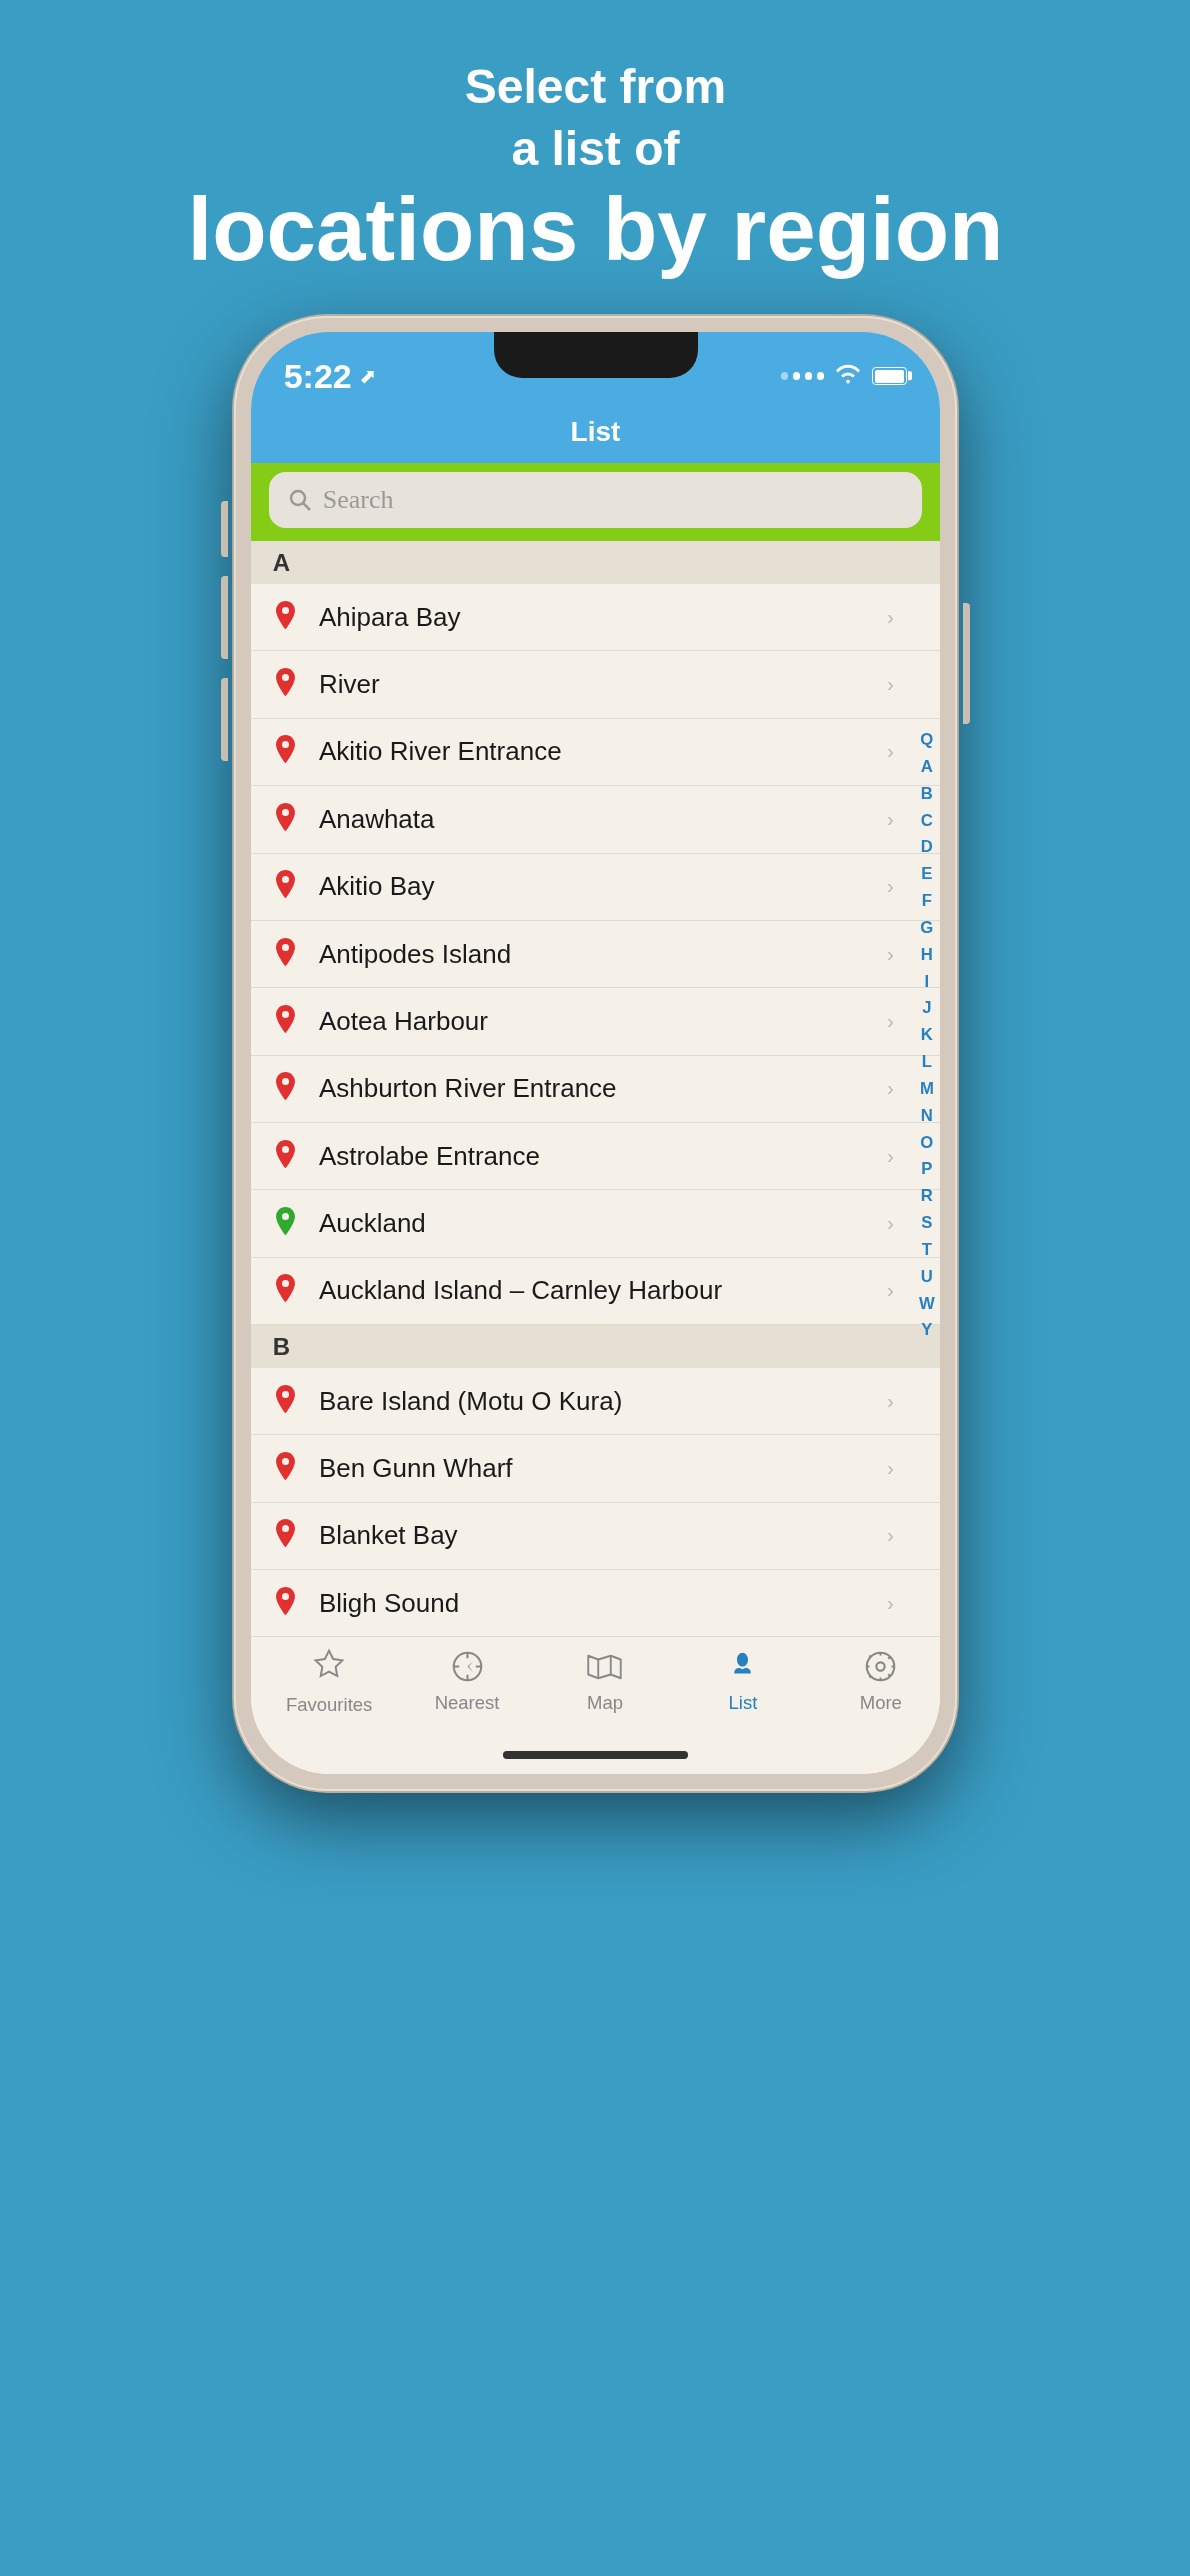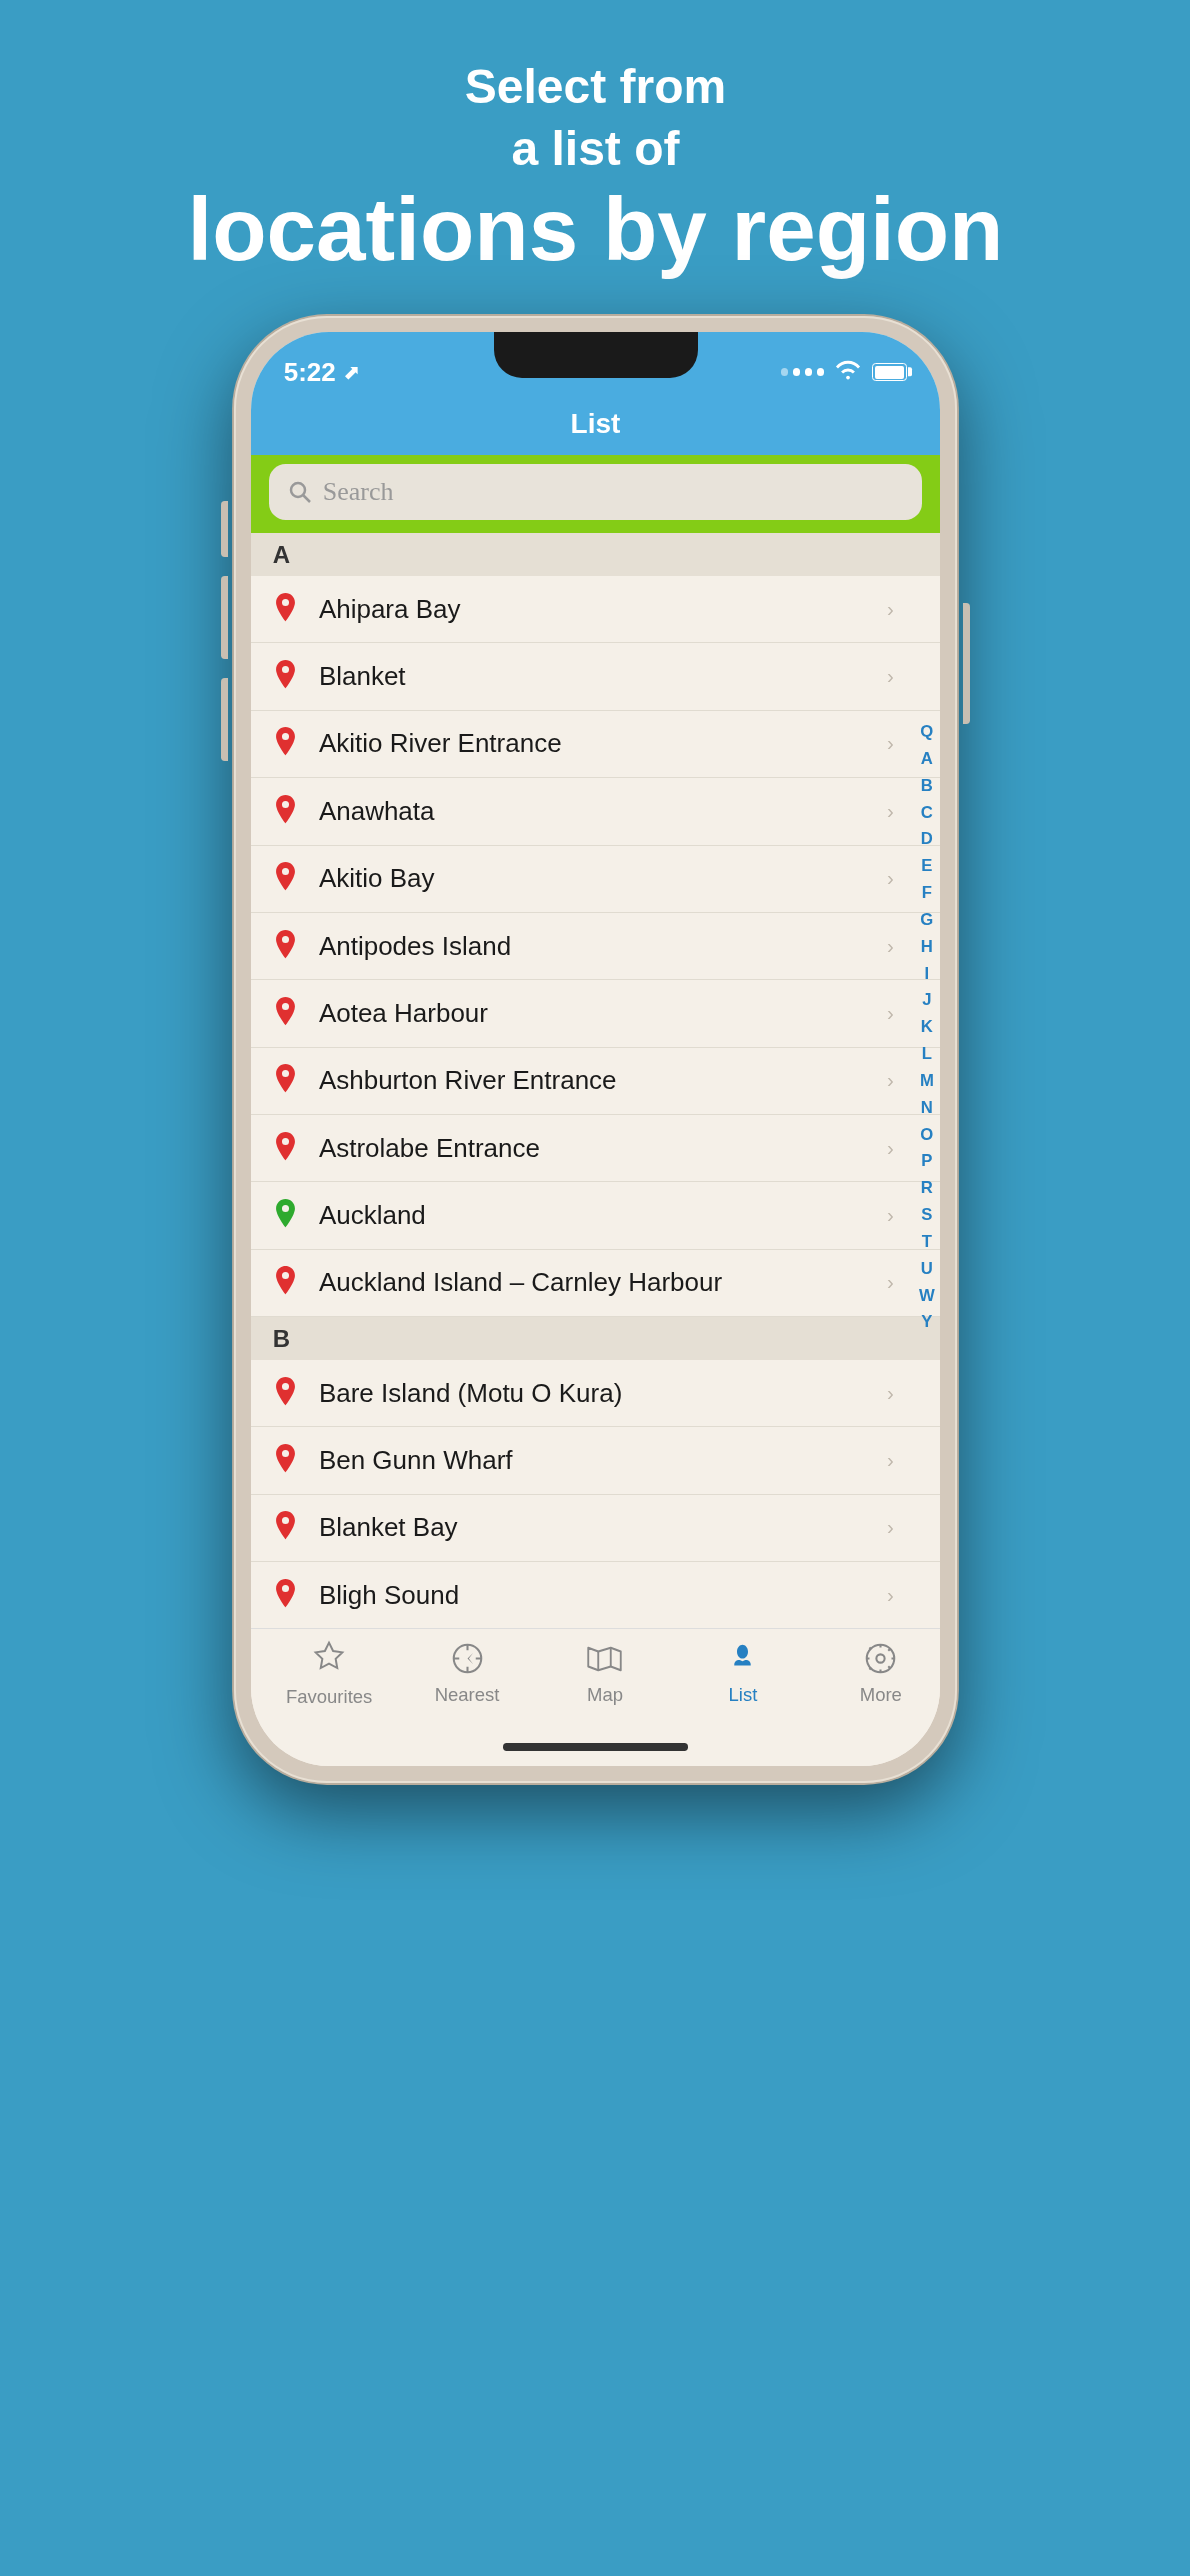--- a/index.html
+++ b/index.html
@@ -100,21 +100,21 @@
     .status-bar {
       background: #4aace0;
       display: flex;
       justify-content: space-between;
       align-items: center;
       padding: 15px 33px 9.3px;
       position: relative;
     }
 
     .status-time {
-      font-size: 26px;
+      font-size: 34px;
       font-weight: 600;
       color: white;
     }
 
     .notch {
       position: absolute;
       top: 0;
       left: 50%;
       transform: translateX(-50%);
       width: 204px;
@@ -407,21 +407,21 @@
             <path d="M12 0C7.6 0 4 3.6 4 8c0 6 8 16 8 16s8-10 8-16c0-4.4-3.6-8-8-8zm0 11a3 3 0 1 1 0-6 3 3 0 0 1 0 6z"></path>
           </svg>
           <span class="item-name">Ahipara Bay</span>
           <span class="chevron">›</span>
         </div>
 
         <div class="list-item">
           <svg class="pin-icon" viewBox="0 0 24 28" fill="#e03030">
             <path d="M12 0C7.6 0 4 3.6 4 8c0 6 8 16 8 16s8-10 8-16c0-4.4-3.6-8-8-8zm0 11a3 3 0 1 1 0-6 3 3 0 0 1 0 6z"></path>
           </svg>
-          <span class="item-name">Blanket</span>
+          <span class="item-name">River</span>
           <span class="chevron">›</span>
         </div>
 
         <div class="list-item">
           <svg class="pin-icon" viewBox="0 0 24 28" fill="#e03030">
             <path d="M12 0C7.6 0 4 3.6 4 8c0 6 8 16 8 16s8-10 8-16c0-4.4-3.6-8-8-8zm0 11a3 3 0 1 1 0-6 3 3 0 0 1 0 6z"></path>
           </svg>
           <span class="item-name">Akitio River Entrance</span>
           <span class="chevron">›</span>
         </div>

